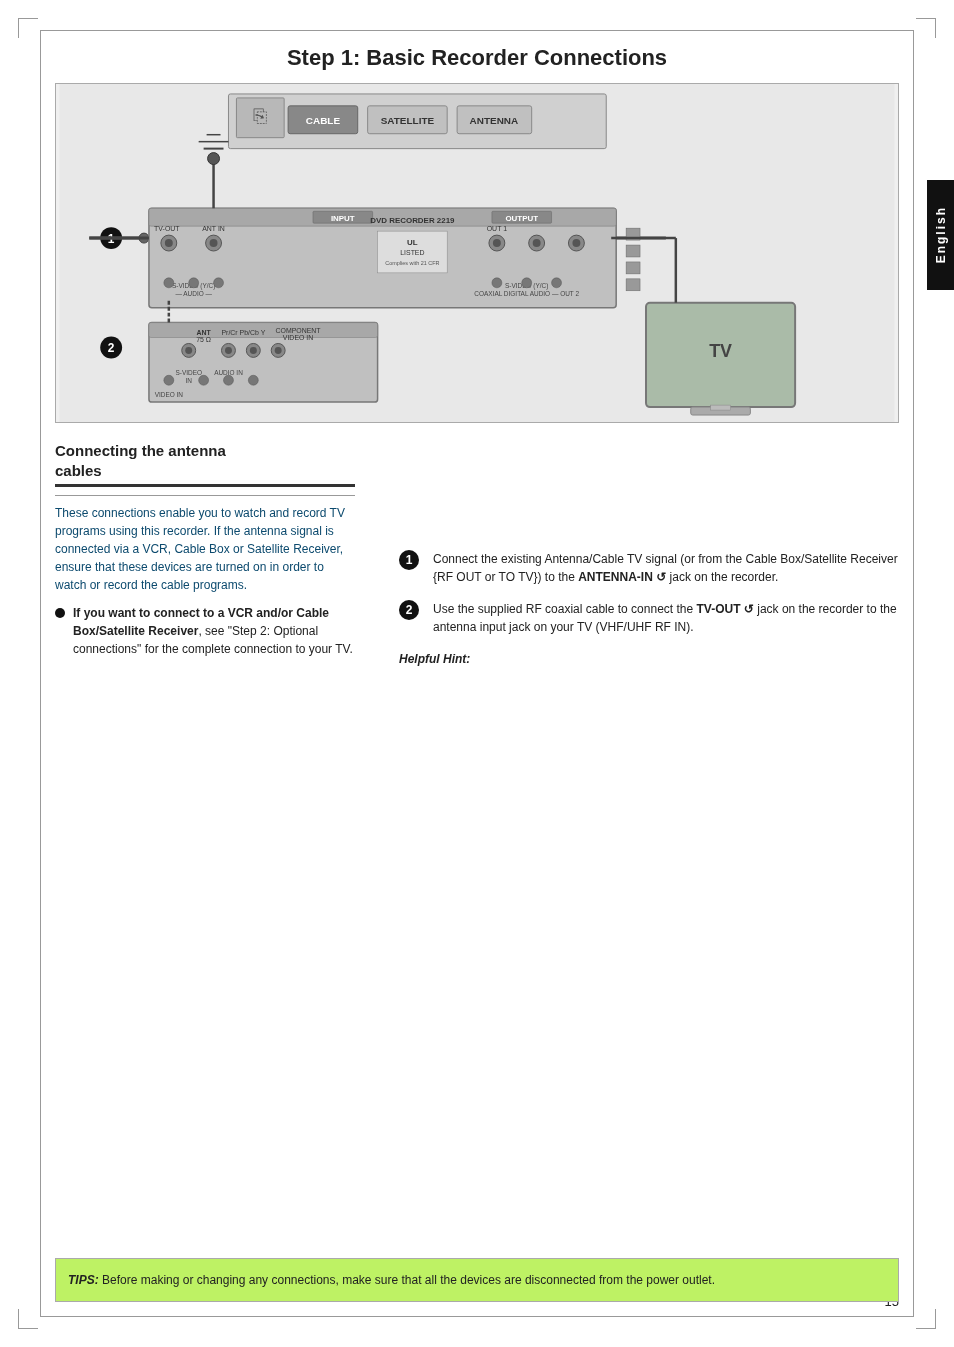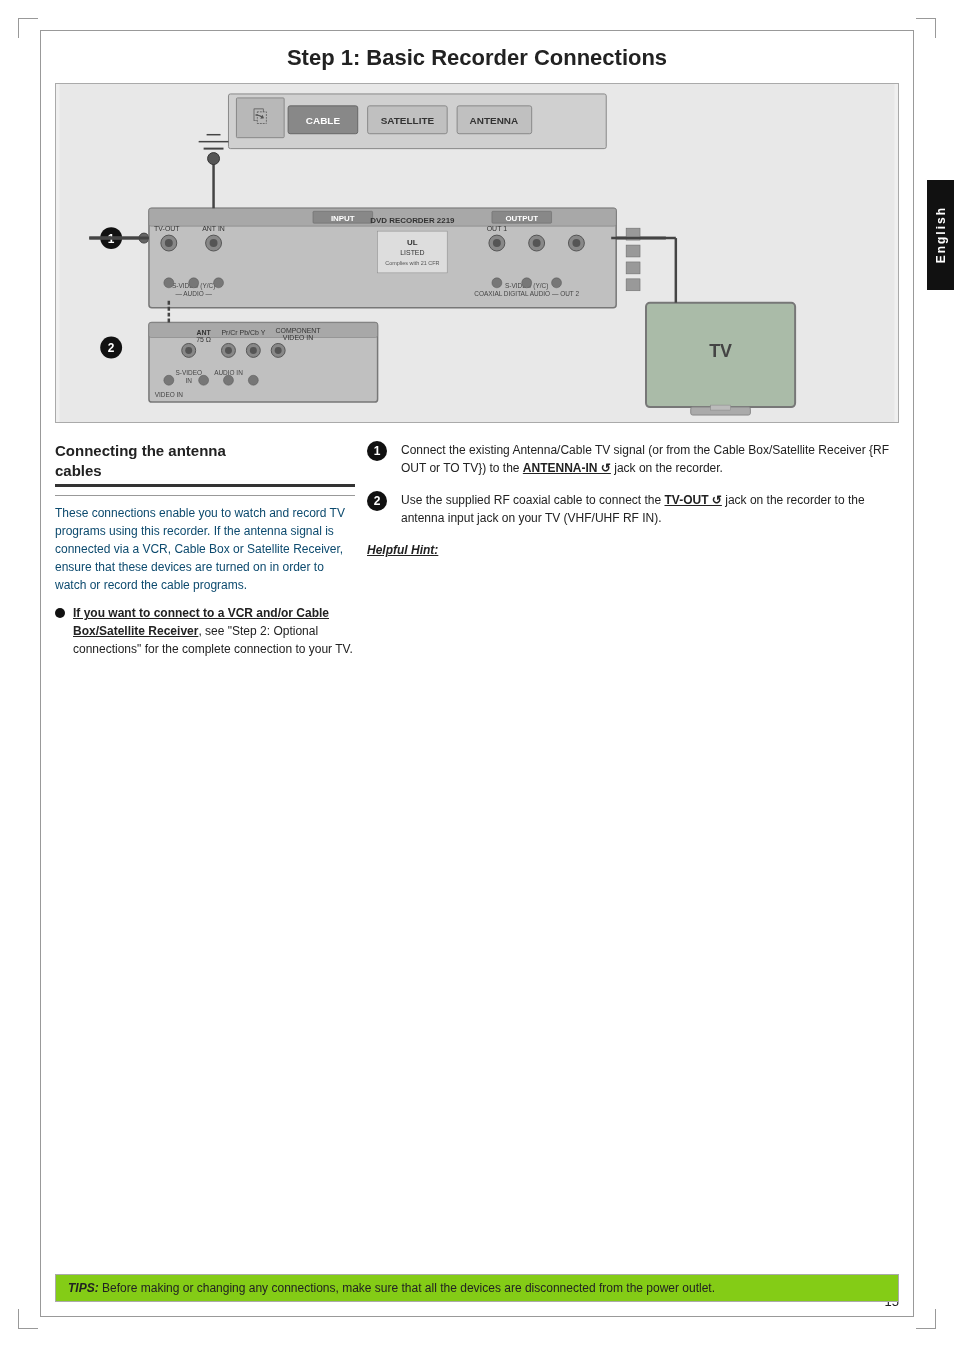--- a/index.html
+++ b/index.html
@@ -99,22 +99,23 @@
       color: #fff;
       font-size: 12px;
       font-weight: bold;
       flex-shrink: 0;
       margin-right: 6px;
     }
 
     
     .bottom-content {
       display: flex;
-      gap: 12px;
+      gap: 44px;
       margin-top: 4px;
+      align-items: flex-end;
     }
     .left-col {
       flex: 0 0 300px;
     }
     .right-col {
       flex: 1;
     }
 
     
     .section-heading {
@@ -166,21 +167,21 @@
 
     
     .helpful-hint {
       font-size: 12px;
       line-height: 1.5;
       color: #222;
       margin-top: 8px;
     }
 
     
-    .bold { font-weight: bold; text-decoration: underline; }
+    .bold { font-weight: bold; }
     .italic { font-style: italic; margin-top: 12px; }
     .tips-label { font-weight: bold; font-style: italic; }
 
     
     .diagram-svg {
       width: 100%;
       height: 100%;
     }
   </style>
 </head>
@@ -382,18 +383,18 @@
         </div>
       </div>
 
       <div class="helpful-hint">
         <div class="italic bold">Helpful Hint:</div>
       </div>
 
     </div>
   </div>
 
-  <div style="position:absolute; bottom:0; left:0; right:0; border:1px solid #aaa; padding:4px 12px; font-size:12px; line-height:1.5; background:#84cc16;">
+  <div style="position:absolute; bottom:0; left:0; right:0; border:1px solid #aaa; padding:12px 12px; font-size:12px; line-height:1.5; background:#bef264;">
     <span class="tips-label">TIPS:</span>
     <span> Before making or changing any connections, make sure that all the devices are disconnected from the power outlet.</span>
   </div>
 
 </div>
 
 </body></html>

